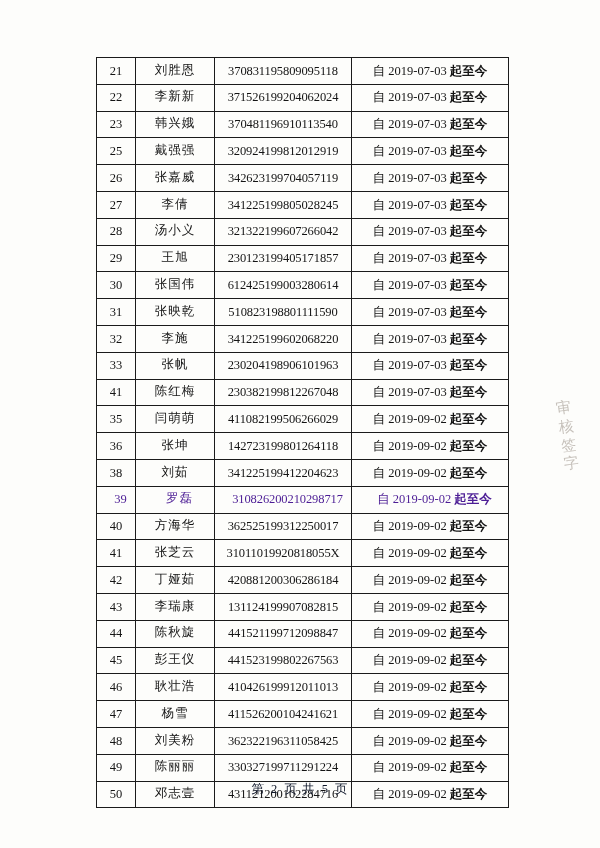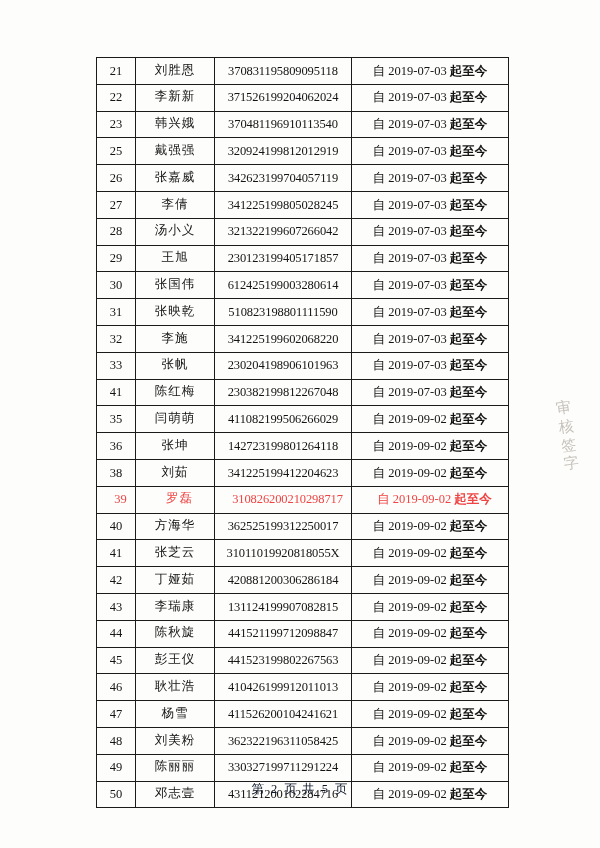--- a/index.html
+++ b/index.html
@@ -48,21 +48,21 @@
   }
   td.c-idx { width: 38px; font-size: 12.5px; }
   td.c-name { width: 78px; letter-spacing: 1px; font-family: Liberation Mono, monospace; }
   td.c-id { width: 136px; font-size: 12.5px; font-family: "Liberation Serif", serif; letter-spacing: -0.1px; }
   td.c-period { width: 156px; font-size: 12.5px; letter-spacing: 0px; }
   td.c-period .bold {
     font-weight: bold;
   }
   
   tr.faded td {
-    color: #ef4444;
+    color: #4c1d95;
     padding-left: 9px;
   }
   .footer {
     position: absolute;
     left: 0;
     top: 781px;
     width: 600px;
     text-align: center;
     font-size: 12.5px;
     letter-spacing: 1px;

